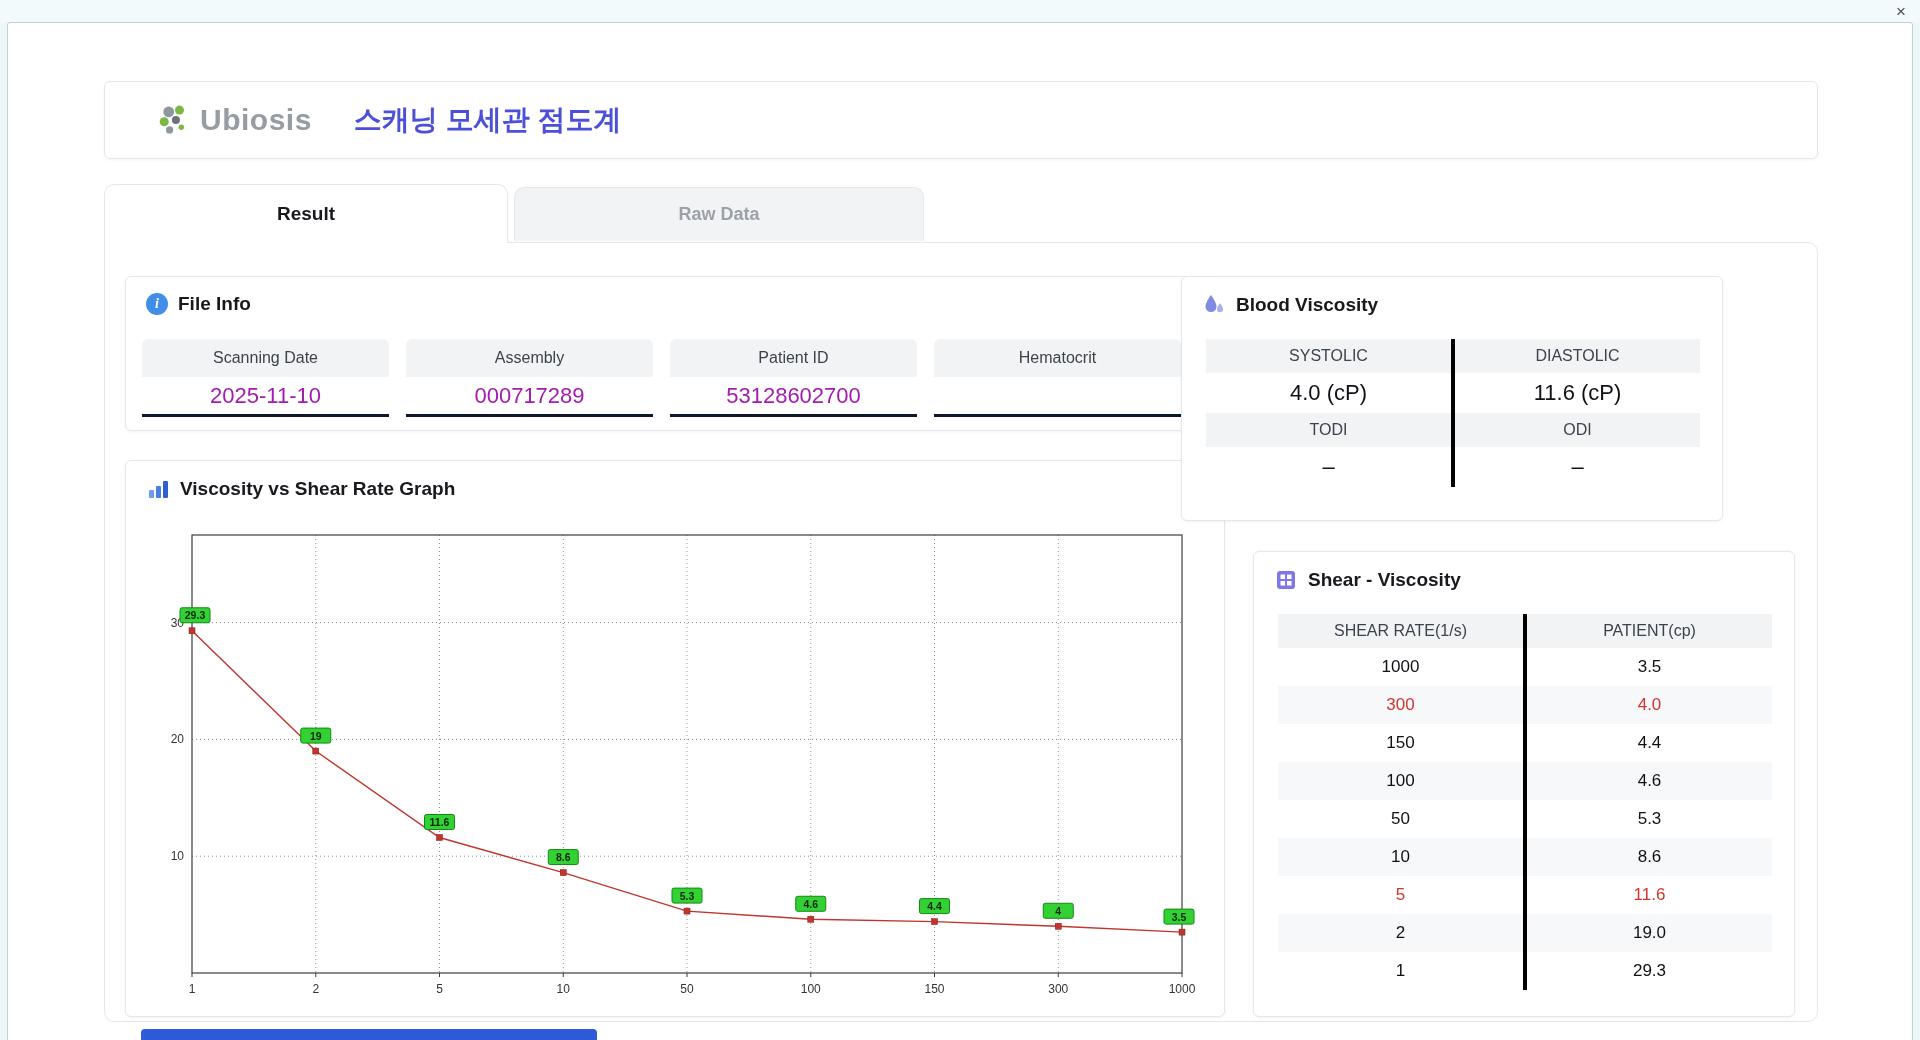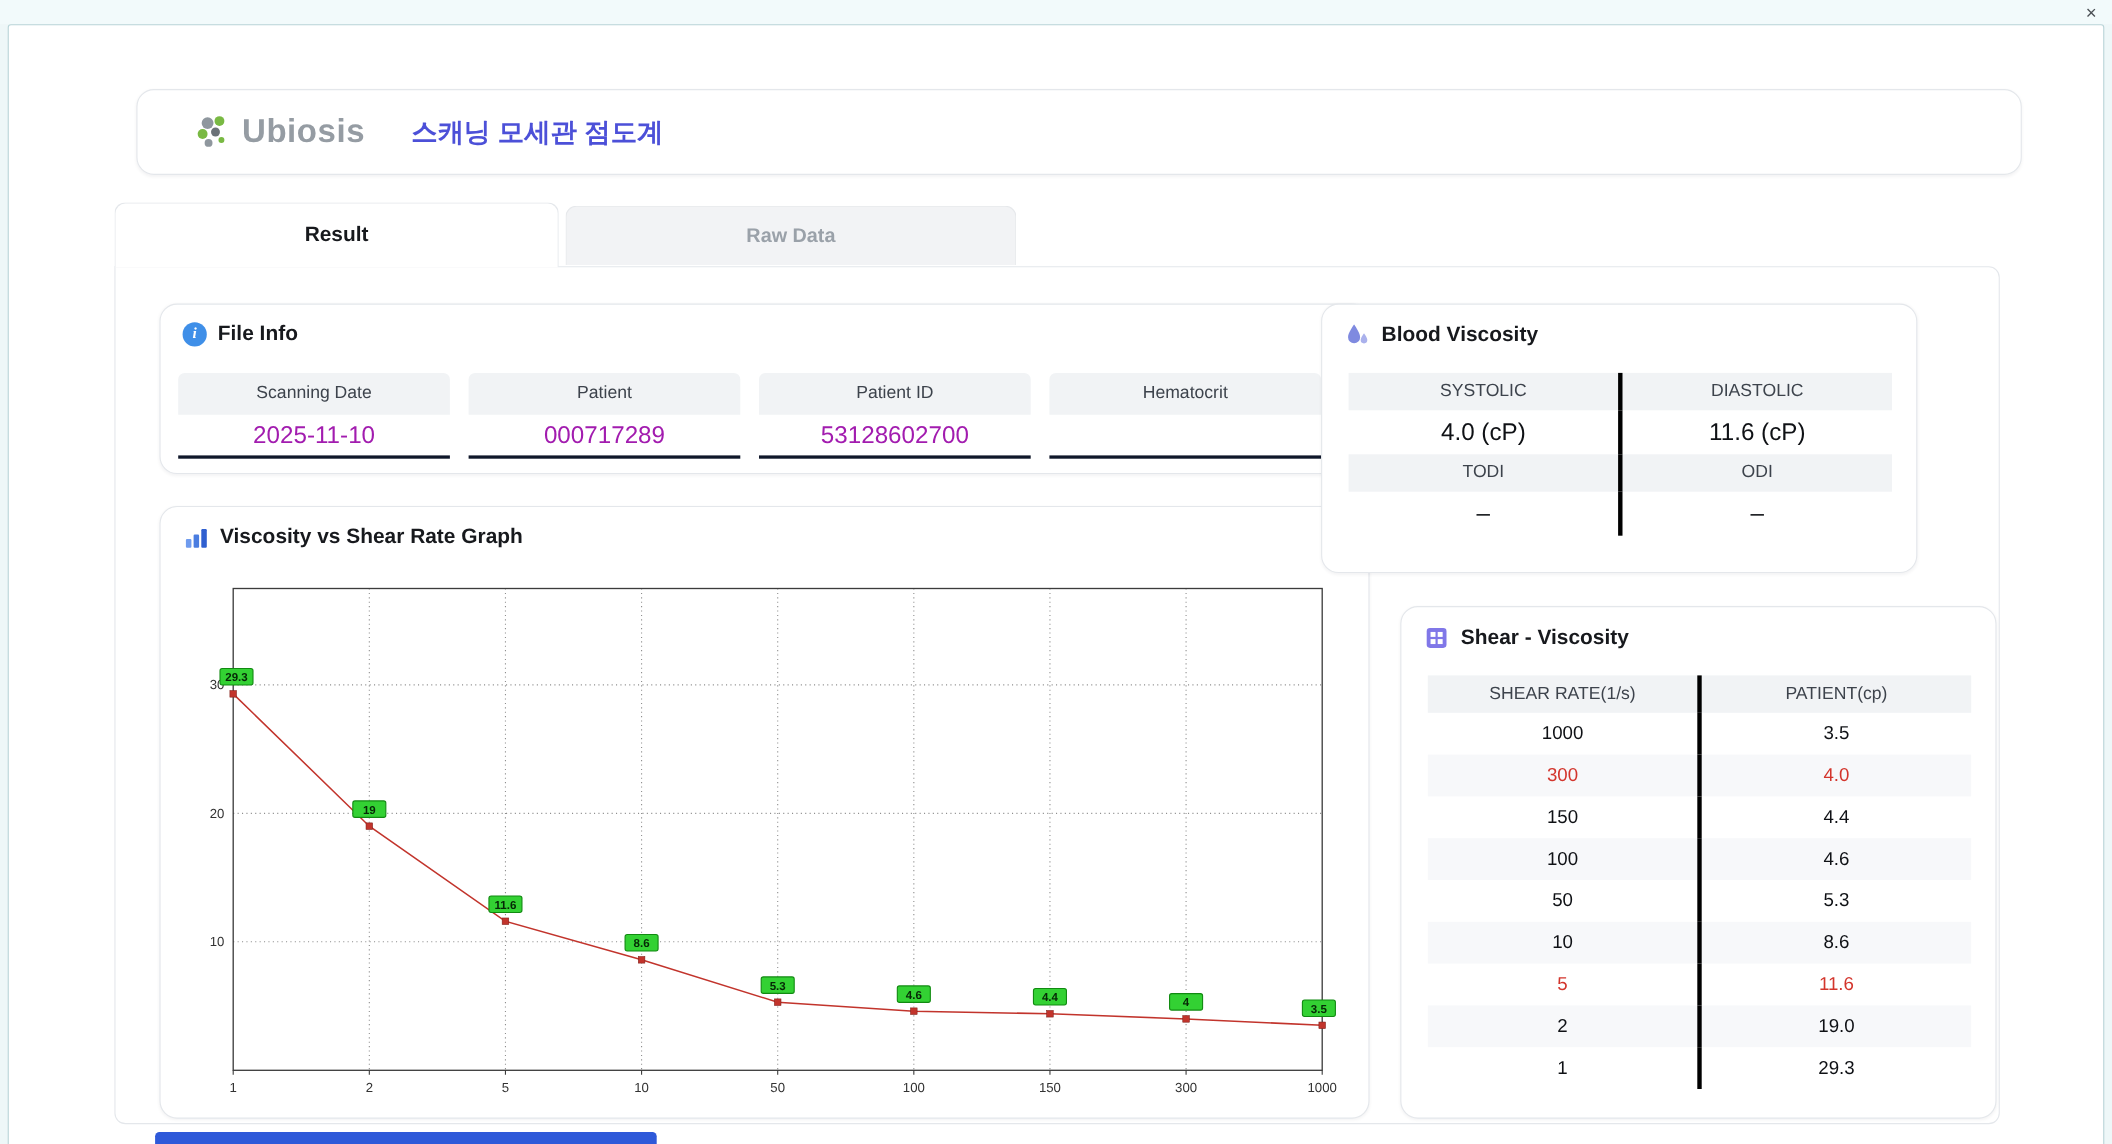--- a/index.html
+++ b/index.html
@@ -11,28 +11,28 @@
     color:#15181c;
   }
   .screen { position:relative; width:1920px; height:1040px; background:#eef7f8; }
   .titlebar { position:absolute; left:0; top:0; width:1920px; height:22px; background:#f2fafb; }
   .close { position:absolute; top:3px; right:14px; font-size:17px; line-height:1; color:#4a4f54; cursor:pointer; }
   .window {
     position:absolute; left:7px; right:7px; top:22px; bottom:-4px;
     background:#ffffff; border:1px solid #b9d4d8; border-radius:3px 3px 0 0;
   }
   .card {
-    position:absolute; background:#fff; border:1px solid #e4e7eb; border-radius:16px;
-    box-shadow:0 1px 3px rgba(16,24,40,.05); z-index:3;margin-left:20px;
+    position:absolute; background:#fff; border:1px solid #e4e7eb; border-radius:6px;
+    box-shadow:0 1px 3px rgba(16,24,40,.05); z-index:3;
   }
   
   .header-card { left:104px; top:81px; width:1714px; height:78px; display:flex; align-items:center; padding-left:52px; }
   .logo { display:flex; align-items:center; gap:7px; }
   .logo-text { font-size:30px; font-weight:700; color:#959ca3; letter-spacing:.5px; }
-  .app-title { margin-left:42px; font-size:24px; font-weight:700; color:#4c50d8; }
+  .app-title { margin-left:42px; font-size:28px; font-weight:700; color:#4c50d8; }
   
   .tab { position:absolute; display:flex; align-items:center; justify-content:center; cursor:pointer; }
   .tab-active {
     left:104px; top:184px; width:404px; height:59px; background:#fff; z-index:4;
     border:1px solid #e4e7eb; border-bottom:none; border-radius:10px 10px 0 0;
     font-size:19px; font-weight:700; color:#17191d;
   }
   .tab-inactive {
     left:514px; top:187px; width:410px; height:54px; background:#f2f3f5; z-index:2;
     border:1px solid #e6e8eb; border-bottom:none; border-radius:10px 10px 0 0;
@@ -127,21 +127,21 @@
     <div class="card-title">
       <span class="icon icon-info">i</span>
       <h2>File Info</h2>
     </div>
     <div class="fields">
       <div class="field">
         <div class="field-label">Scanning Date</div>
         <div class="field-value">2025-11-10</div>
       </div>
       <div class="field">
-        <div class="field-label">Patient</div>
+        <div class="field-label">Assembly</div>
         <div class="field-value">000717289</div>
       </div>
       <div class="field">
         <div class="field-label">Patient ID</div>
         <div class="field-value">53128602700</div>
       </div>
       <div class="field">
         <div class="field-label">Hematocrit</div>
         <div class="field-value"></div>
       </div>

